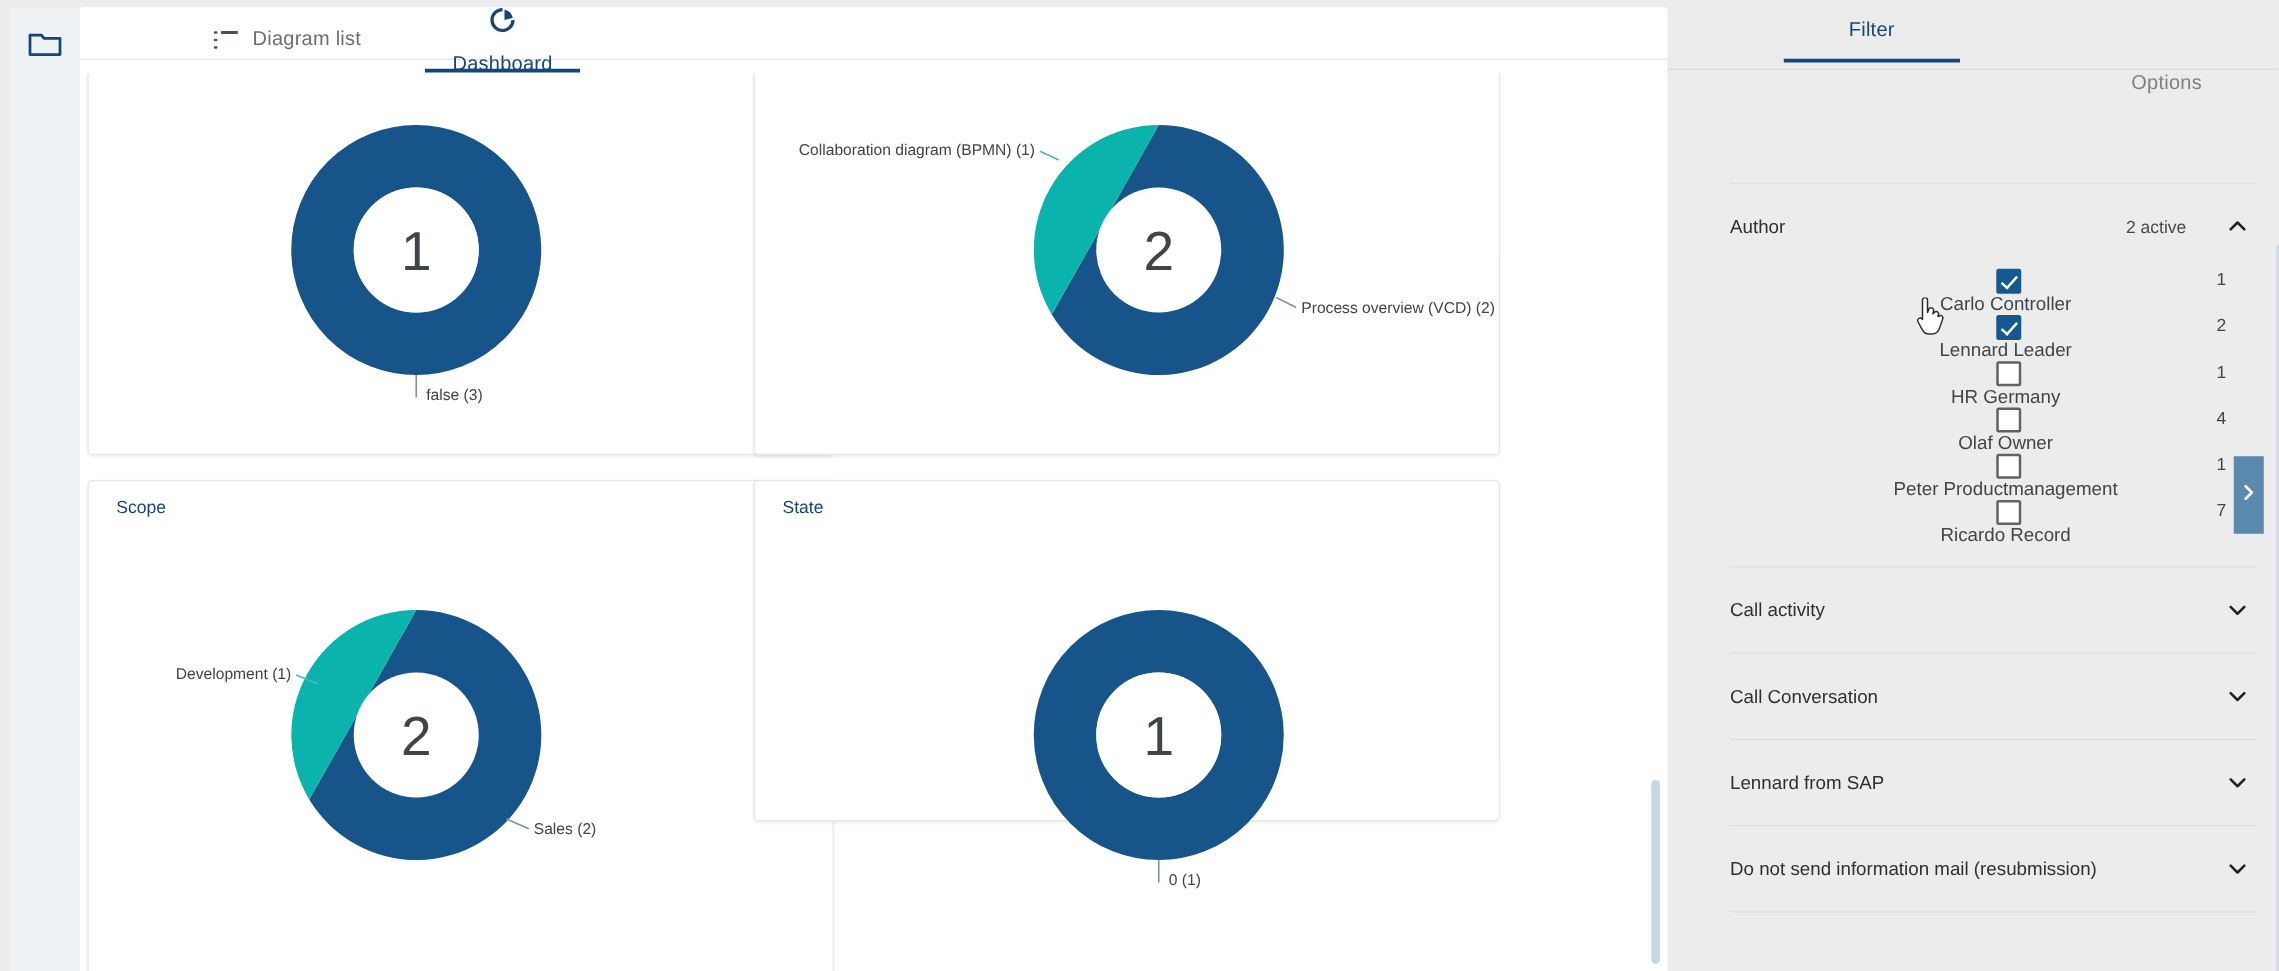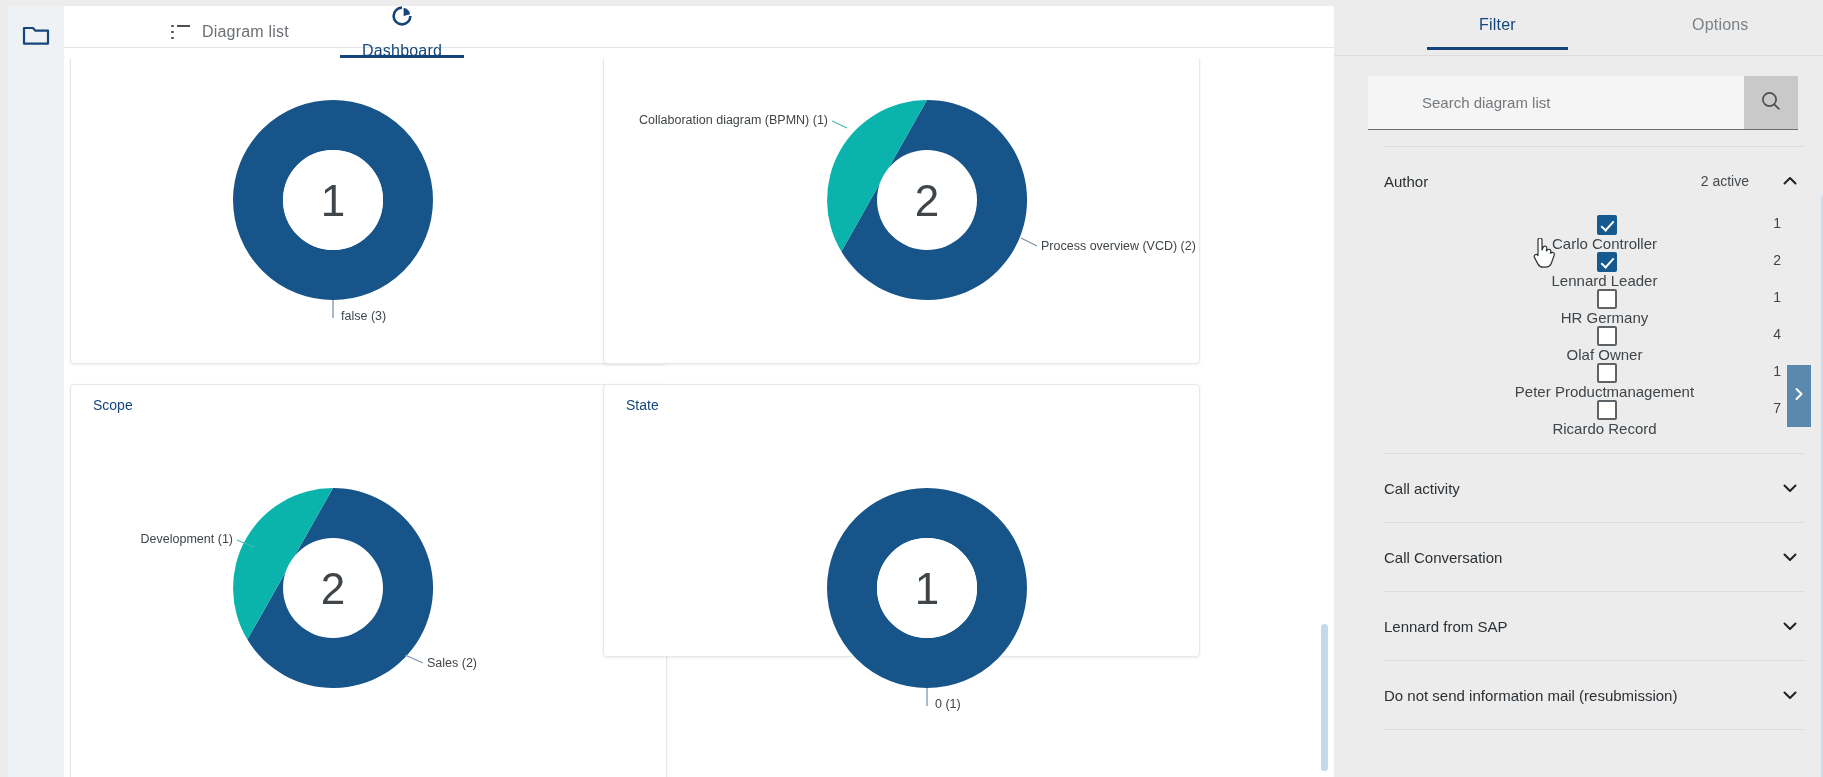--- a/index.html
+++ b/index.html
@@ -154,21 +154,21 @@
   }
   .panel-tab.pt-filter { left: 145px; color: #14467b; }
   .panel-tab.pt-filter::after {
     content: "";
     position: absolute;
     left: -52px; right: -52px;
     bottom: -16px;
     height: 3px;
     background: #14467b;
   }
-  .panel-tab.pt-options { left: 358px; }
+  .panel-tab.pt-options { left: 371px; margin-top: 42px; }
 
   .search-wrap {
     position: absolute;
     left: 34px; top: 76px;
     width: 430px; height: 54px;
     display: flex;
     background: #f5f5f5;
     border-bottom: 1px solid #6d6d6d;
   }
   .search-input {
@@ -401,31 +401,20 @@
 
     <div class="panel-tabs">
       <div class="panel-tab pt-filter">
         <span>Filter</span>
       </div>
       <div class="panel-tab pt-options">
         <span>Options</span>
       </div>
     </div>
 
-    <div class="search-wrap">
-      <input class="search-input" type="text" placeholder="Search diagram list" style="">
-      <button class="search-btn">
-        <span>
-          <svg width="22" height="22" viewBox="0 0 22 22">
-            <circle cx="9.5" cy="9.5" r="6.6" fill="none" stroke="#4a5056" stroke-width="1.7"></circle>
-            <line x1="14.3" y1="14.3" x2="19.4" y2="19.4" stroke="#4a5056" stroke-width="1.7"></line>
-          </svg>
-        </span>
-      </button>
-    </div>
 
     <div class="filter-scroll">
 
       <div class="section first">
         <div class="section-head">
           <span class="section-title">Author</span>
           <span class="section-meta">2 active</span>
           <span class="chev">
             <svg width="18" height="18" viewBox="0 0 18 18">
               <path d="M3.5 11.5 L9 6 L14.5 11.5" fill="none" stroke="#1d2227" stroke-width="2" stroke-linecap="round" stroke-linejoin="round"></path>

